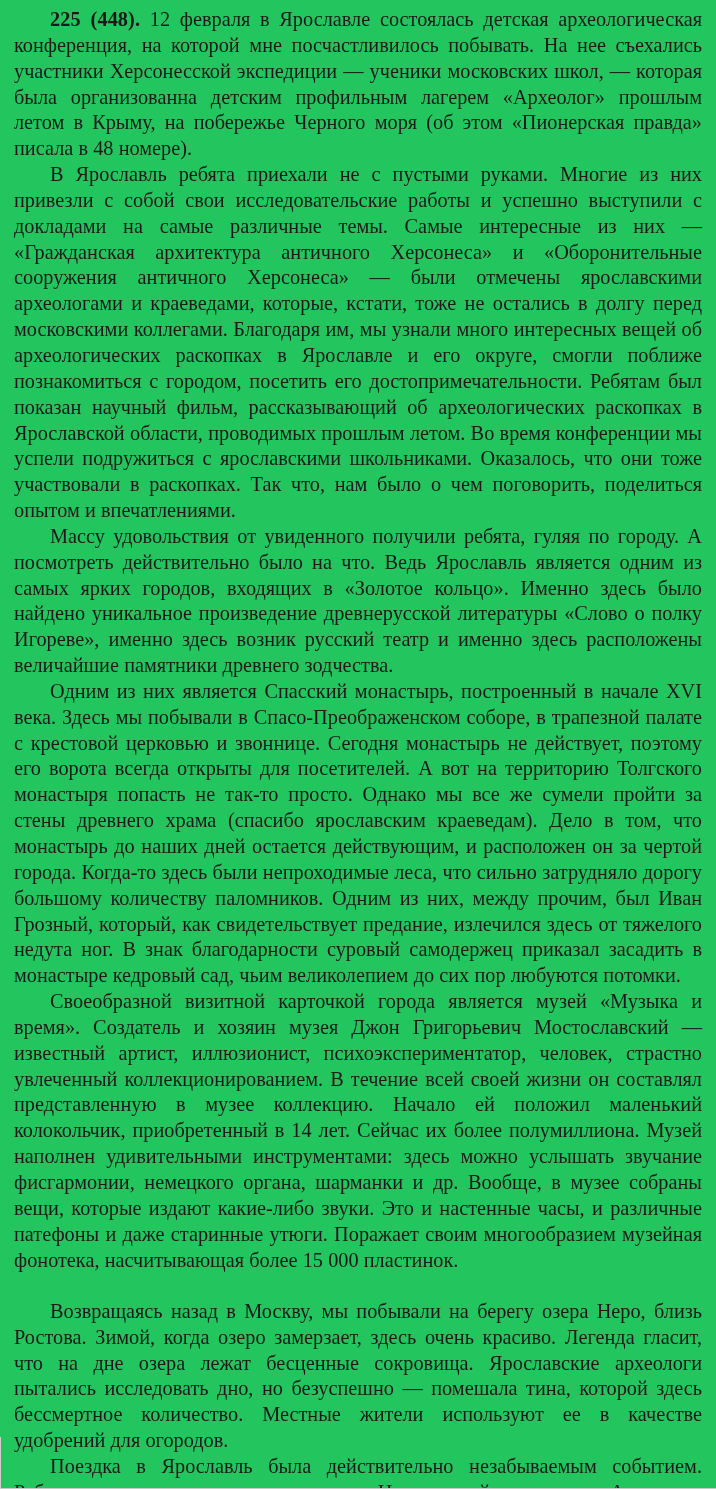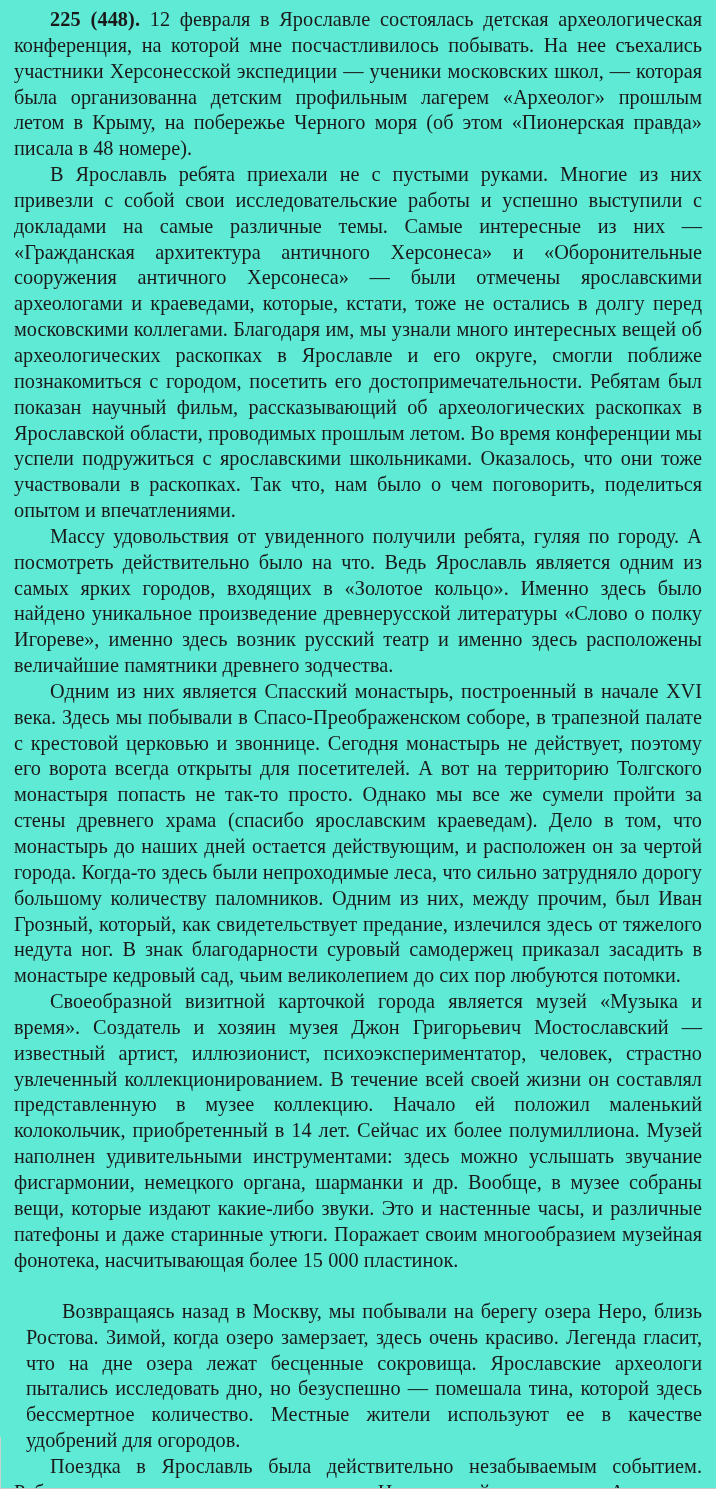--- a/index.html
+++ b/index.html
@@ -5,21 +5,21 @@
   html, body {
     margin: 0;
     padding: 0;
     background: #ffffff;
   }
 
   .page {
     position: relative;
     width: 716px;
     height: 1489px;
-    background: #5eead4;
+    background: #22c55e;
     overflow: hidden;
     box-sizing: border-box;
   }
 
   .text-column {
     position: absolute;
     left: 14px;
     top: 7px;
     width: 688px;
     font-family: "Liberation Serif", "DejaVu Serif", serif;
@@ -39,21 +39,20 @@
     text-align: justify;
     word-spacing: 0.1px;
   }
 
   p.para.last-line-left {
     text-align-last: left;
   }
 
   p.gap-before {
     margin-top: 25.5px;
-    margin-left: 12px;
   }
 
   .ex-number {
     font-weight: bold;
     letter-spacing: 0.1px;
   }
 
   
   .scan-border-bottom {
     position: absolute;

